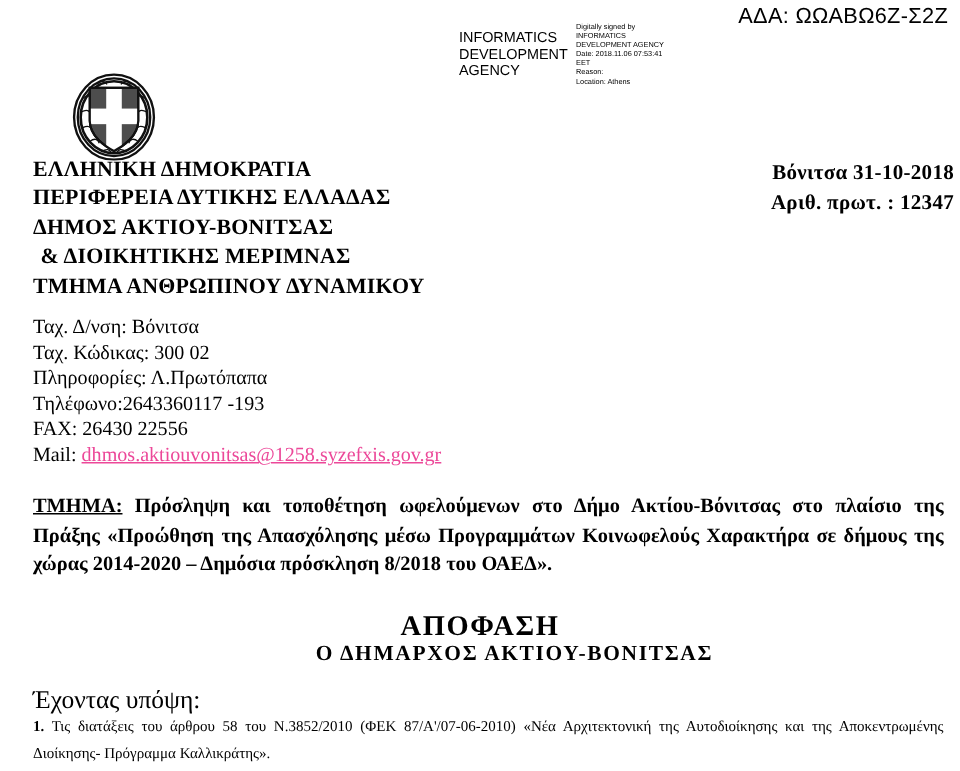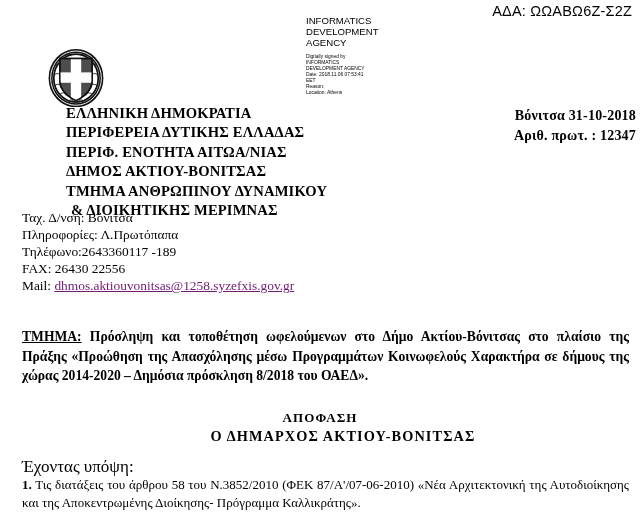--- a/index.html
+++ b/index.html
@@ -35,23 +35,22 @@
     color: #000;
     white-space: nowrap;
   }
 
   
   .sig-stamp {
     position: absolute;
     top: 15px;
     left: 306px;
     display: flex;
-    align-items: flex-start;
+    align-items: center;
     gap: 4px;
-    flex-direction: column;
   }
   .sig-agency {
     font-family: "Liberation Sans", "DejaVu Sans", sans-serif;
     font-size: 9.6px;
     line-height: 11.2px;
     width: 74px;
     color: #000;
   }
   .sig-details {
     font-family: "Liberation Sans", "DejaVu Sans", sans-serif;
@@ -79,38 +78,37 @@
     top: 104px;
     left: 22px;
     width: 345px;
   }
   .lh-line {
     font-weight: bold;
     font-size: 14.6px;
     line-height: 19.4px;
     letter-spacing: 0.15px;
     white-space: nowrap;
-    margin-left: 44px;
   }
   .lh-line.indent { padding-left: 5px; }
 
   
   .contact {
     position: absolute;
     top: 209px;
     left: 22px;
     width: 360px;
   }
   .ct-line {
     font-size: 13.4px;
     line-height: 17.1px;
     white-space: nowrap;
   }
   .mail-link {
-    color: #701a75;
+    color: #ec4899;
     text-decoration: underline;
   }
 
   
   .docmeta {
     position: absolute;
     top: 106px;
     left: 398px;
     width: 238px;
     text-align: right;
@@ -143,21 +141,21 @@
   
   .decision {
     position: absolute;
     top: 408px;
     left: 0;
     width: 640px;
     text-align: center;
   }
   .dec-title {
     font-weight: bold;
-    font-size: 13px;
+    font-size: 19px;
     line-height: 19px;
     letter-spacing: 1.1px;
   }
   .dec-sub {
     font-weight: bold;
     font-size: 14.3px;
     line-height: 19px;
     letter-spacing: 1.1px;
     padding-left: 46px;
   }
@@ -168,21 +166,21 @@
     top: 458px;
     left: 22px;
     width: 607px;
   }
   .pre-head {
     font-weight: normal;
     font-size: 17px;
     line-height: 17.6px;
   }
   .pre-item {
-    font-size: 13px;
+    font-size: 10px;
     line-height: 18.3px;
     text-align: justify;
     text-justify: inter-word;
   }
   .pre-num {
     font-weight: bold;
   }
 </style>
 </head>
 <body>
@@ -237,30 +235,30 @@
         <rect x="41" y="20" width="18" height="74" fill="#ffffff"></rect>
         <rect x="22" y="44" width="56" height="18" fill="#ffffff"></rect>
       </g>
       <path d="M22,20 L78,20 L78,58 C78,76 60,88 50,93 C40,88 22,76 22,58 Z" fill="none" stroke="#111" stroke-width="2.5"></path>
     </svg>
   </div>
 
   <div class="letterhead">
     <div class="lh-line">ΕΛΛΗΝΙΚΗ ΔΗΜΟΚΡΑΤΙΑ</div>
     <div class="lh-line">ΠΕΡΙΦΕΡΕΙΑ ΔΥΤΙΚΗΣ ΕΛΛΑΔΑΣ</div>
-    <div class="lh-line">ΠΕΡΙΦ. ΕΝΟΤΗΤΑ ΑΙΤΩΑ/ΝΙΑΣ</div>
     <div class="lh-line">ΔΗΜΟΣ ΑΚΤΙΟΥ-ΒΟΝΙΤΣΑΣ</div>
+    <div class="lh-line indent">&amp; ΔΙΟΙΚΗΤΙΚΗΣ ΜΕΡΙΜΝΑΣ</div>
     <div class="lh-line">ΤΜΗΜΑ ΑΝΘΡΩΠΙΝΟΥ ΔΥΝΑΜΙΚΟΥ</div>
-    <div class="lh-line indent">&amp; ΔΙΟΙΚΗΤΙΚΗΣ ΜΕΡΙΜΝΑΣ</div>
   </div>
 
   <div class="contact">
     <div class="ct-line">Ταχ. Δ/νση: Βόνιτσα</div>
+    <div class="ct-line">Ταχ. Κώδικας: 300 02</div>
     <div class="ct-line">Πληροφορίες: Λ.Πρωτόπαπα</div>
-    <div class="ct-line">Τηλέφωνο:2643360117 -189</div>
+    <div class="ct-line">Τηλέφωνο:2643360117 -193</div>
     <div class="ct-line">FAX: 26430 22556</div>
     <div class="ct-line"><span>Mail:</span> <a class="mail-link" href="#">dhmos.aktiouvonitsas@1258.syzefxis.gov.gr</a></div>
   </div>
 
   <div class="docmeta">
     <div class="dm-line">Βόνιτσα  31-10-2018</div>
     <div class="dm-line">Αριθ. πρωτ. : 12347</div>
   </div>
 
   <div class="subject"><span class="subject-label">ΤΜΗΜΑ:</span><span> Πρόσληψη και τοποθέτηση ωφελούμενων στο Δήμο Ακτίου-Βόνιτσας στο πλαίσιο της Πράξης «Προώθηση της Απασχόλησης μέσω Προγραμμάτων Κοινωφελούς Χαρακτήρα σε δήμους της χώρας 2014-2020 – Δημόσια πρόσκληση 8/2018 του ΟΑΕΔ».</span></div>

